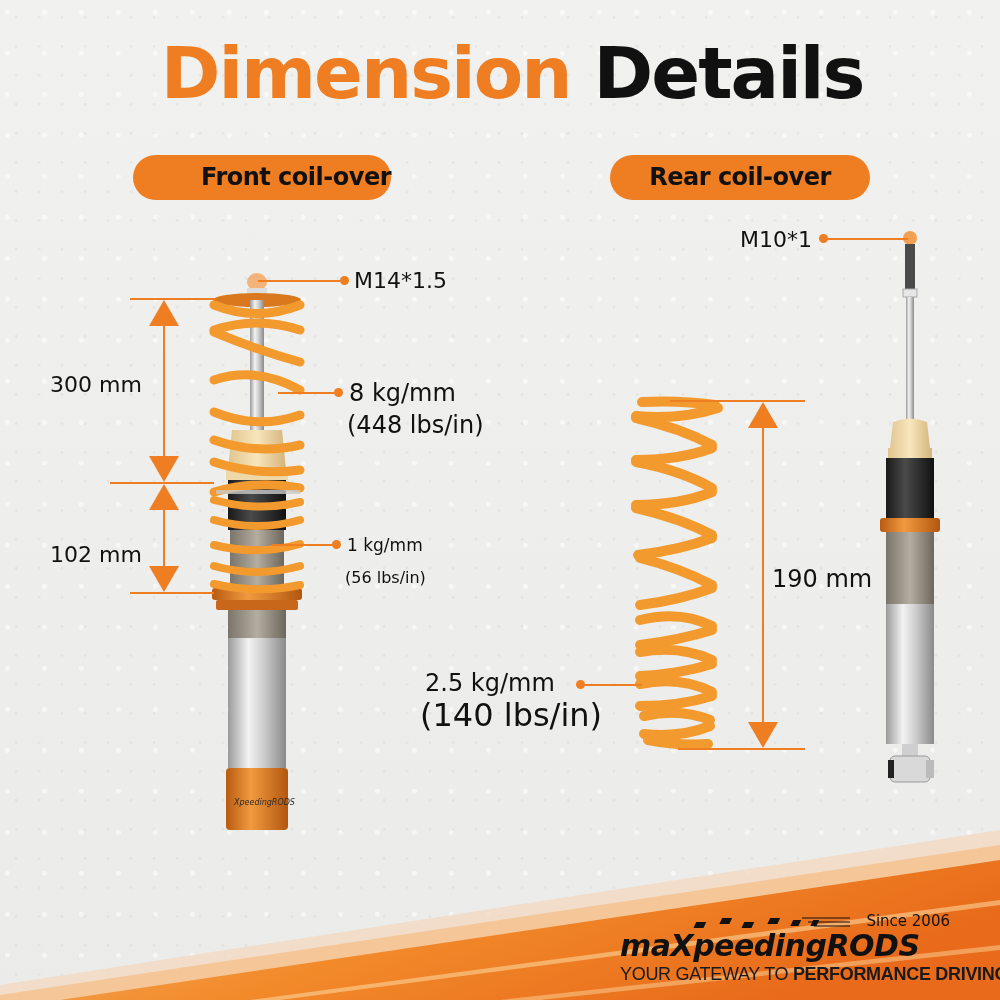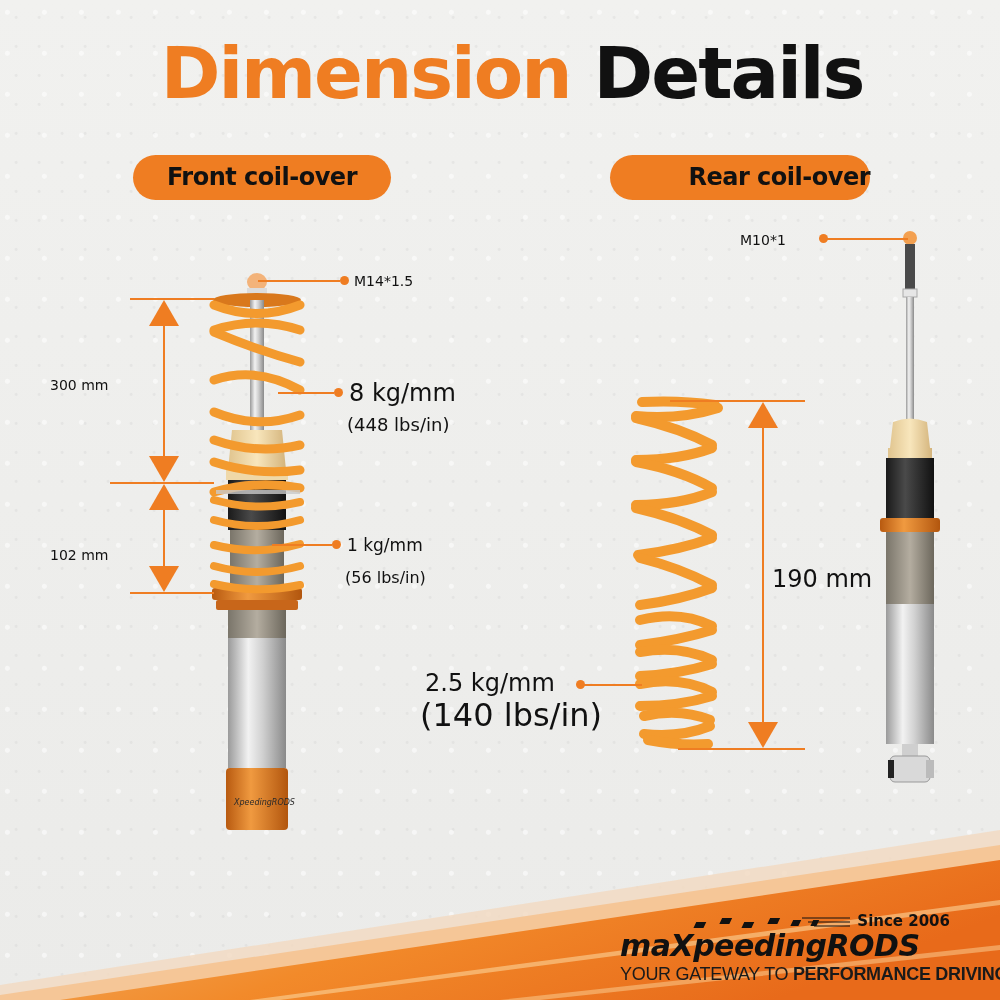--- a/index.html
+++ b/index.html
@@ -10,32 +10,32 @@
       radial-gradient(circle at 20% 30%, rgba(255,255,255,.55) 0 2px, transparent 3px),
       radial-gradient(circle at 70% 60%, rgba(200,200,200,.25) 0 1px, transparent 2px),
       linear-gradient(180deg,#f1f1ef,#ebebe9);
     background-size: 37px 41px, 23px 29px, 100% 100%; }
   .title { position:absolute; top:28px; left:4px; width:1000px; text-align:center;
            font-family:"DejaVu Sans",sans-serif; font-weight:bold; font-size:72px; letter-spacing:-2px; line-height:90px;margin-left:8px; }
   .title .t1 { color:#ef7d22; }
   .title .t2 { color:#111; }
   .pill { position:absolute; top:155px; height:45px; border-radius:24px; background:#ef7d22;
           color:#111; font-weight:bold; font-size:24px; line-height:45px; text-align:center; letter-spacing:-0.5px; }
-  .pill.front { left:133px; width:258px; }
-  .pill.rear { left:610px; width:260px;text-align:right; }
-  .label { position:absolute; font-size:14px; line-height:30px; color:#111; white-space:nowrap; }
+  .pill.front { left:133px; width:258px;text-align:right; }
+  .pill.rear { left:610px; width:260px; }
+  .label { position:absolute; font-size:22px; line-height:30px; color:#111; white-space:nowrap; }
   .hline { position:absolute; height:2px; background:#ef7d22; }
   .vline { position:absolute; width:2px; background:#ef7d22; }
   .dot { position:absolute; width:9px; height:9px; border-radius:50%; background:#ef7d22; }
   .arrow-up { position:absolute; width:0; height:0; border-left:15px solid transparent; border-right:15px solid transparent; border-bottom:26px solid #ef7d22; }
   .arrow-down { position:absolute; width:0; height:0; border-left:15px solid transparent; border-right:15px solid transparent; border-top:26px solid #ef7d22; }
   svg { position:absolute; overflow:visible; }
   .footer-band { position:absolute; left:0; top:0; width:1000px; height:1000px; }
   .logo { position:absolute; left:620px; top:912px; width:330px; }
-  .logo .since { position:absolute; right:0; top:0; font-size:15px; color:#111;font-weight:bold; }
+  .logo .since { position:absolute; right:0; top:0; font-size:15px; color:#111; }
   .logo .brand { position:absolute; left:0; top:16px; font-size:30px; font-weight:bold; font-style:italic; color:#111; letter-spacing:-0.5px; white-space:nowrap; }
   .logo .tagline { position:absolute; left:0; top:52px; font-family:"Liberation Sans",sans-serif; font-size:18px; color:#1a1a1a; white-space:nowrap; letter-spacing:-0.3px; }
   .logo .tagline b { font-weight:bold; }
 </style>
 </head>
 <body>
 
 <div class="bg-texture"></div>
 
 <svg class="footer-band" width="1000" height="1000" viewBox="0 0 1000 1000">
@@ -149,21 +149,21 @@
 <div class="label" style="left:50px;top:370px;">300 mm</div>
 <div class="label" style="left:50px;top:540px;">102 mm</div>
 
 <div class="hline" style="left:258px;top:280px;width:82px;"></div>
 <div class="dot" style="left:340px;top:276px;"></div>
 <div class="label" style="left:354px;top:266px;text-align:center;">M14*1.5</div>
 
 <div class="hline" style="left:278px;top:392px;width:56px;"></div>
 <div class="dot" style="left:334px;top:388px;"></div>
 <div class="label" style="left:349px;top:378px;font-size:24px;">8 kg/mm</div>
-<div class="label" style="left:347px;top:410px;font-size:18px;">(448 lbs/in)</div>
+<div class="label" style="left:347px;top:410px;font-size:24px;">(448 lbs/in)</div>
 
 <div class="hline" style="left:272px;top:544px;width:60px;"></div>
 <div class="dot" style="left:332px;top:540px;"></div>
 <div class="label" style="left:347px;top:530px;font-size:17px;">1 kg/mm</div>
 <div class="label" style="left:345px;top:563px;font-size:16px;">(56 lbs/in)</div>
 
 <svg style="left:0;top:0" width="1000" height="1000">
   <g fill="none" stroke="#f39a2e" stroke-width="10" stroke-linecap="round">
     <path d="M642,402 Q680,400 715,405"></path>
     <path d="M718,408 Q680,420 636,416"></path>

